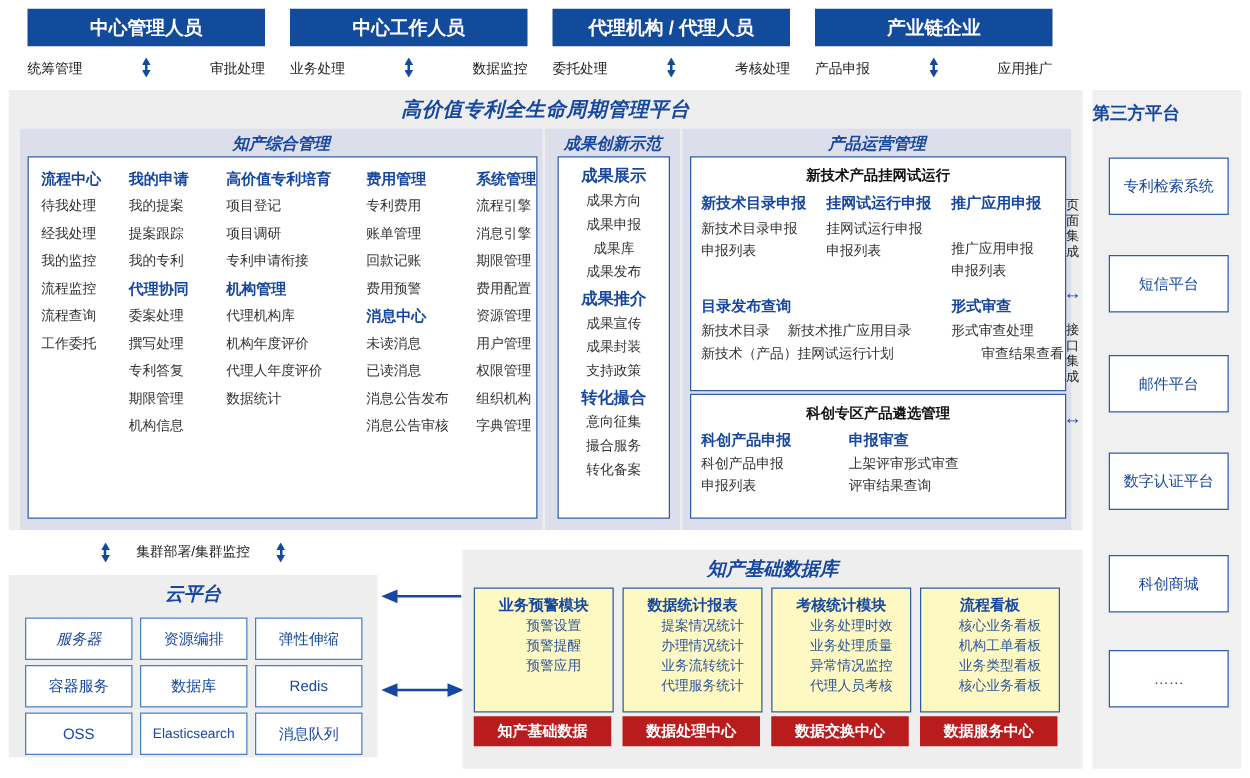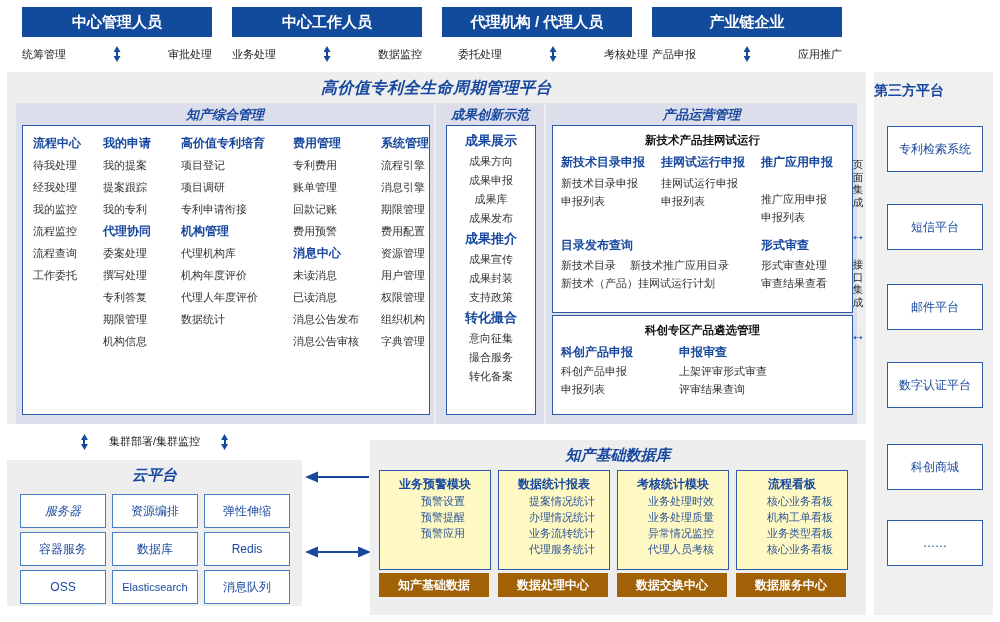--- a/index.html
+++ b/index.html
@@ -72,21 +72,21 @@
      font-size:11px;color:#222;}
 
   
   .db{position:absolute;left:370px;top:440px;width:496px;height:175px;background:#eeeeee;}
   .db-title{position:absolute;top:6px;width:100%;text-align:center;font-size:15px;
      font-weight:bold;font-style:italic;color:#17479E;}
   .db-col{position:absolute;top:30px;width:110px;height:98px;border:1.3px solid #2D5BA8;
      background:#fef9c3;}
   .db-col .dh{text-align:center;font-weight:bold;font-size:12px;color:#17479E;margin-top:5px;}
   .db-col .di{text-align:center;font-size:11px;color:#2F5597;line-height:16px;padding-left:16px;}
-  .db-foot{position:absolute;top:133px;width:110px;height:24px;background:#a16207;color:#fff;
+  .db-foot{position:absolute;top:133px;width:110px;height:24px;background:#b91c1c;color:#fff;
      font-weight:bold;font-size:12px;display:flex;align-items:center;justify-content:center;}
 </style>
 </head>
 <body>
 
 <div id="root">
 
   <div class="actor-band">
     <div class="actor" style="left:22px;width:190px;">
         <span>中心管理人员</span>
@@ -106,21 +106,21 @@
       <span>业务处理</span>
       <span class="vsplit">
           <i></i>
         </span>
       <span>数据监控</span>
     </div>
 
     <div class="actor" style="left:442px;width:190px;">
         <span>代理机构 / 代理人员</span>
       </div>
-    <div class="actor-sub" style="left:458px;width:190px;">
+    <div class="actor-sub" style="left:442px;width:190px;">
       <span>委托处理</span>
       <span class="vsplit">
           <i></i>
         </span>
       <span>考核处理</span>
     </div>
 
     <div class="actor" style="left:652px;width:190px;">
         <span>产业链企业</span>
       </div>
@@ -254,21 +254,21 @@
           <div style="display:flex;gap:14px;">
             <div class="it" style="line-height:18px;">新技术目录</div>
             <div class="it" style="line-height:18px;">新技术推广应用目录</div>
           </div>
           <div class="it" style="line-height:18px;">新技术（产品）挂网试运行计划</div>
         </div>
 
         <div class="col" style="left:208px;top:108px;width:90px;">
           <div class="hd">形式审查</div>
           <div class="it" style="line-height:18px;">形式审查处理</div>
-          <div class="it" style="line-height:18px;">审查结果查看</div>
+          <div class="it" style="line-height:18px;margin-left:24px;">审查结果查看</div>
         </div>
       </div>
 
       <div class="white-box" style="left:6px;top:212px;width:299px;height:98px;">
         <div class="sub-title" style="top:7px;">科创专区产品遴选管理</div>
         <div class="col" style="left:8px;top:26px;width:110px;">
           <div class="hd" style="line-height:20px;">科创产品申报</div>
           <div class="it" style="line-height:18px;">科创产品申报</div>
           <div class="it" style="line-height:18px;">申报列表</div>
         </div>

